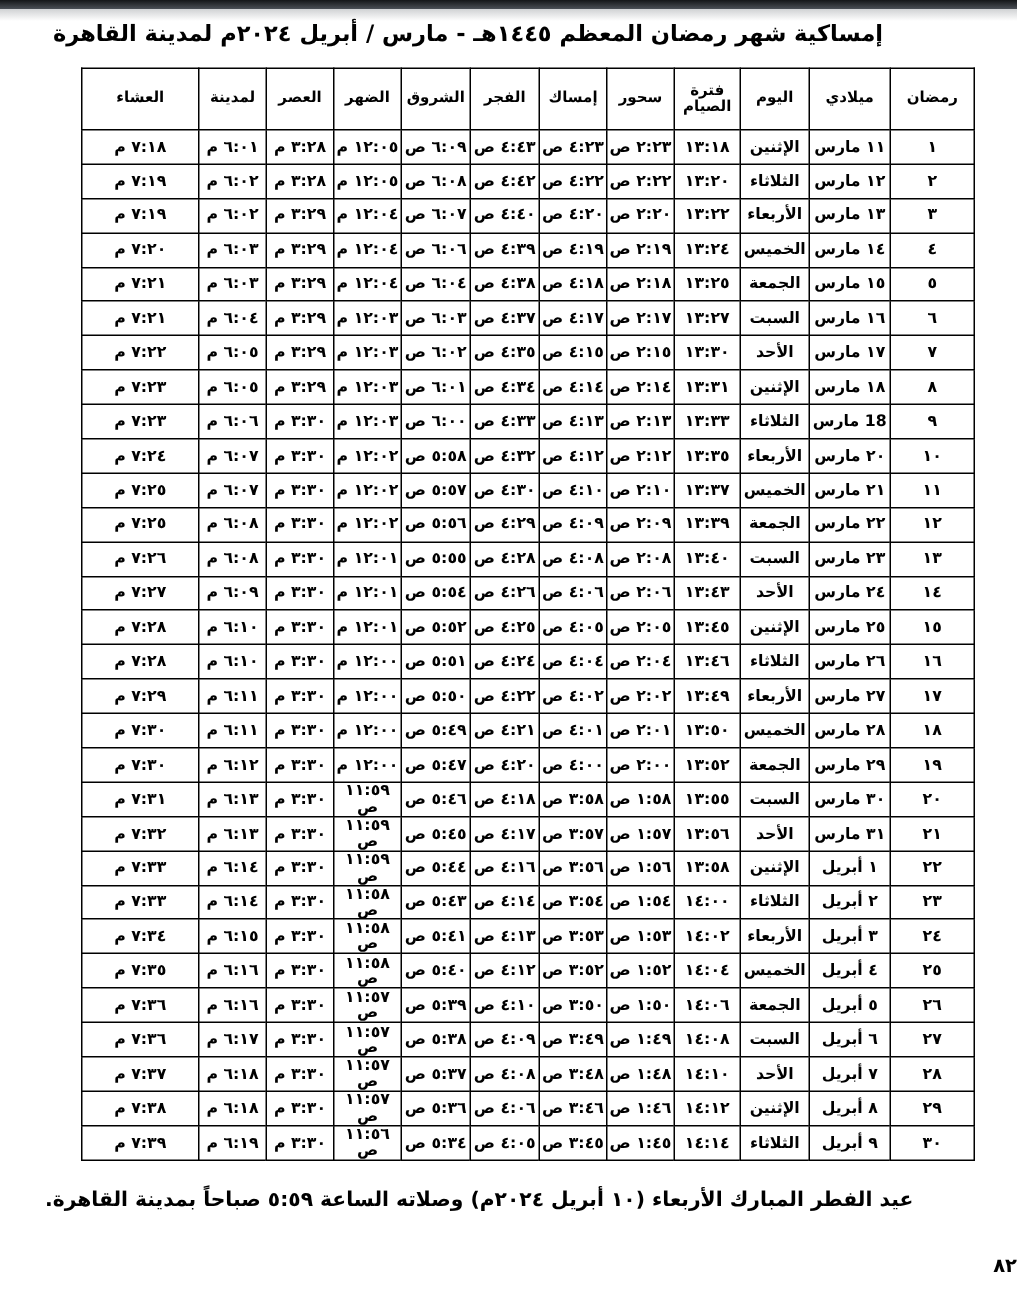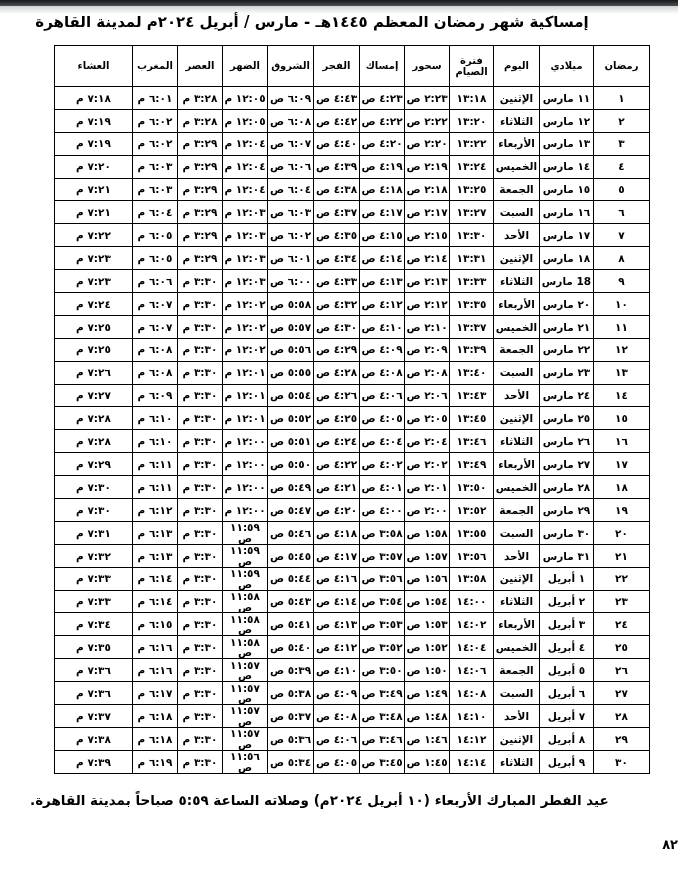--- a/index.html
+++ b/index.html
@@ -82,21 +82,21 @@
         <th>رمضان</th>
         <th>ميلادي</th>
         <th>اليوم</th>
         <th>فترة الصيام</th>
         <th>سحور</th>
         <th>إمساك</th>
         <th>الفجر</th>
         <th>الشروق</th>
         <th>الضهر</th>
         <th>العصر</th>
-        <th>المغرب</th>
+        <th>لمدينة</th>
         <th>العشاء</th>
       </tr>
   </thead>
   <tbody>
       <tr>
         <td>١</td>
         <td>١١ مارس</td>
         <td>الإثنين</td>
         <td>١٣:١٨</td>
         <td>٢:٢٣ ص</td>

